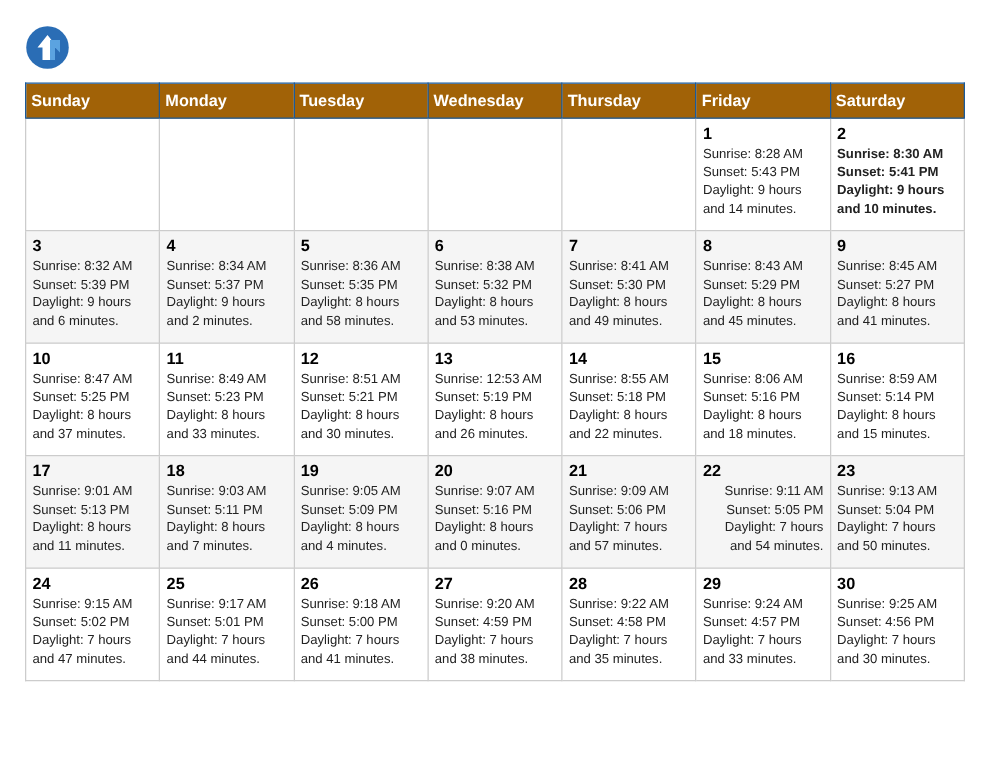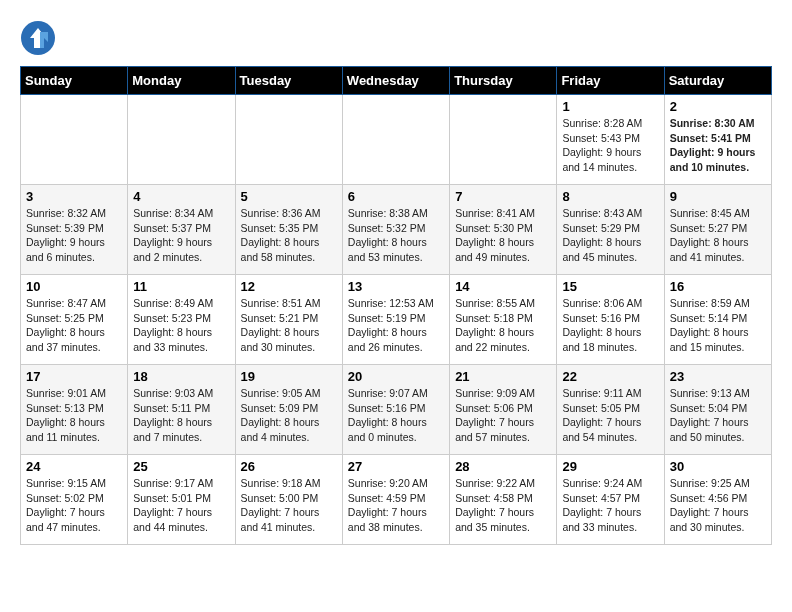--- a/index.html
+++ b/index.html
@@ -51,21 +51,21 @@
     .location {
       font-size: 16px;
       color: #555;
     }
     .calendar {
       width: 100%;
       border-collapse: collapse;
       font-size: 11px;
     }
     .calendar th {
-      background: #000000;
+      background: #a16207;
       color: #fff;
       padding: 6px 4px;
       text-align: left;
       font-size: 13px;
       border: 1px solid #1a5a9a;
     }
     .calendar td {
       border: 1px solid #ccc;
       vertical-align: top;
       padding: 4px 5px;
@@ -258,21 +258,21 @@
 Daylight: 8 hours and 0 minutes.</div>
         </td>
         <td>
           <span class="day-number">21</span>
           <div class="day-info" style="white-space: pre-line;">Sunrise: 9:09 AM
 Sunset: 5:06 PM
 Daylight: 7 hours and 57 minutes.</div>
         </td>
         <td>
           <span class="day-number">22</span>
-          <div class="day-info" style="white-space: pre-line;">Sunrise: 9:11 AM
+          <div class="day-info" style="white-space: pre-line; text-align: right;">Sunrise: 9:11 AM
 Sunset: 5:05 PM
 Daylight: 7 hours and 54 minutes.</div>
         </td>
         <td>
           <span class="day-number">23</span>
           <div class="day-info" style="white-space: pre-line;">Sunrise: 9:13 AM
 Sunset: 5:04 PM
 Daylight: 7 hours and 50 minutes.</div>
         </td>
       </tr>

